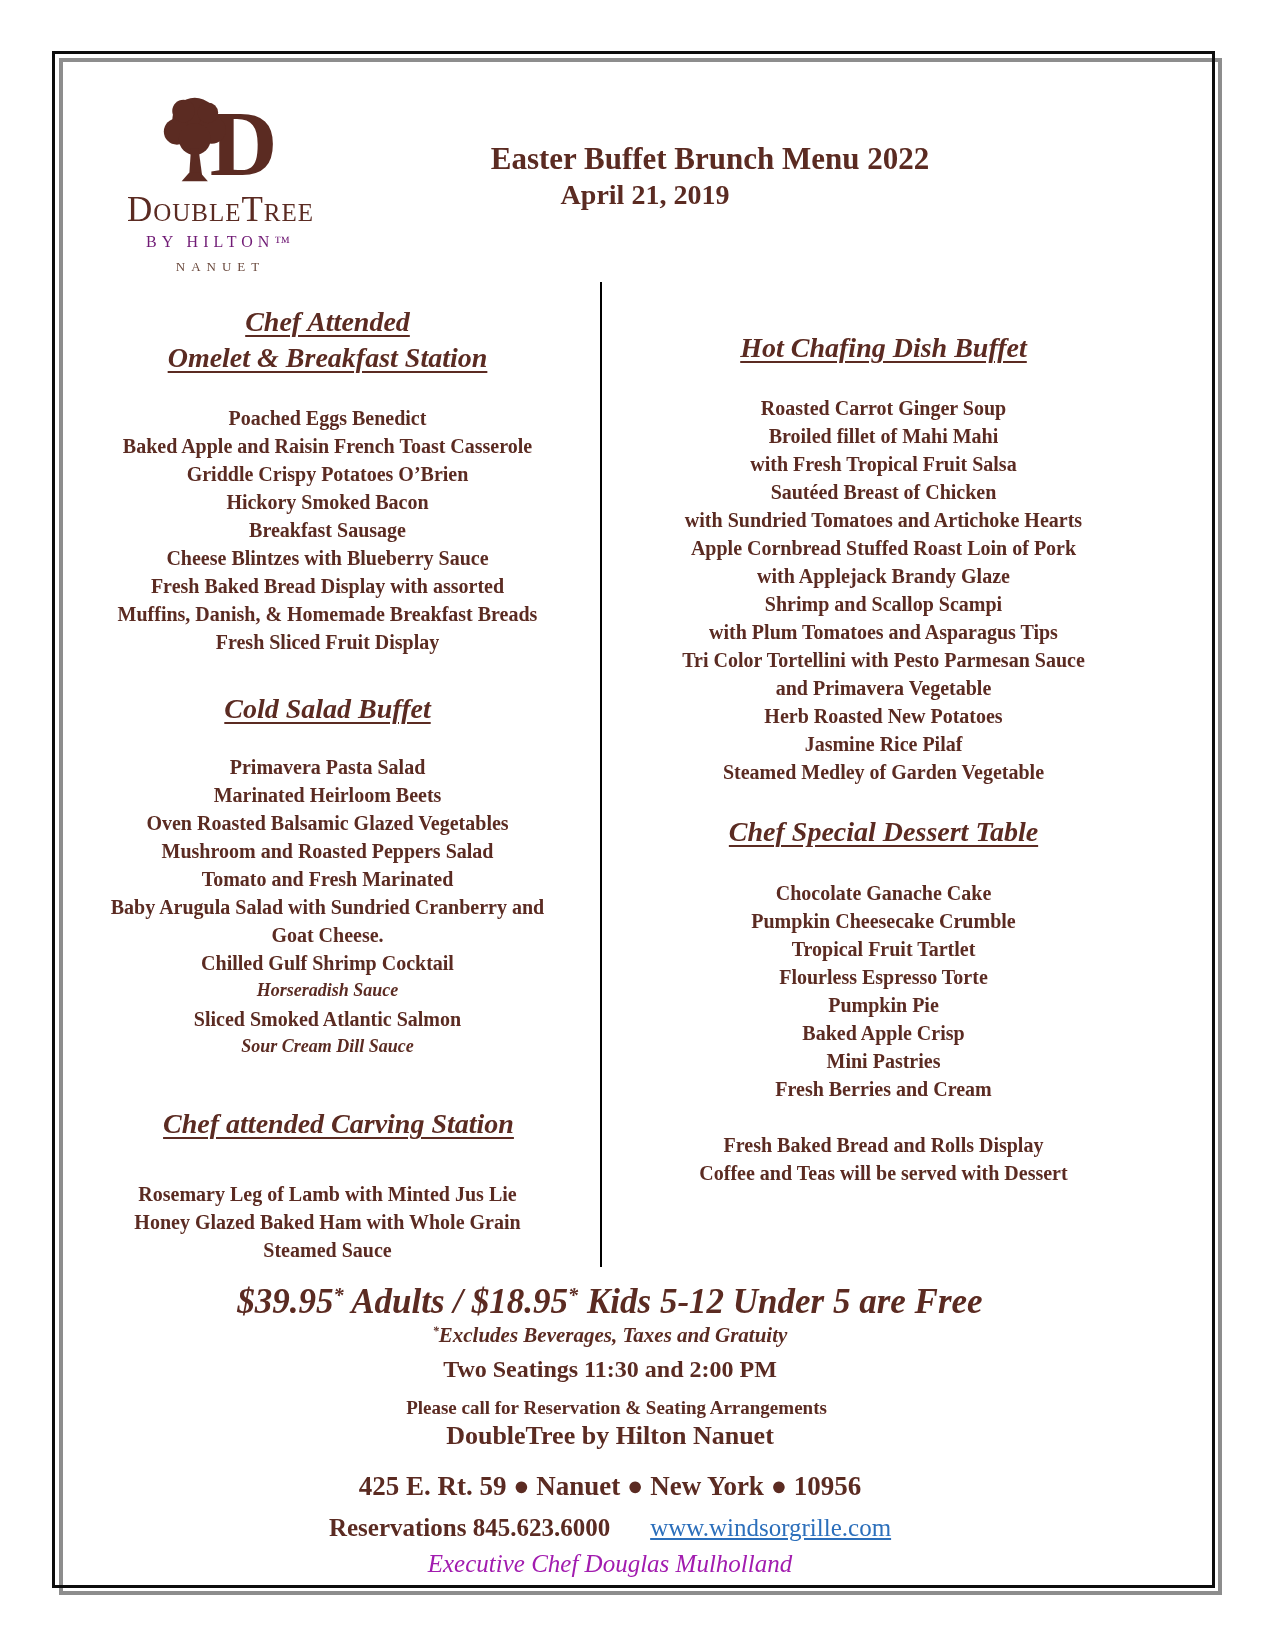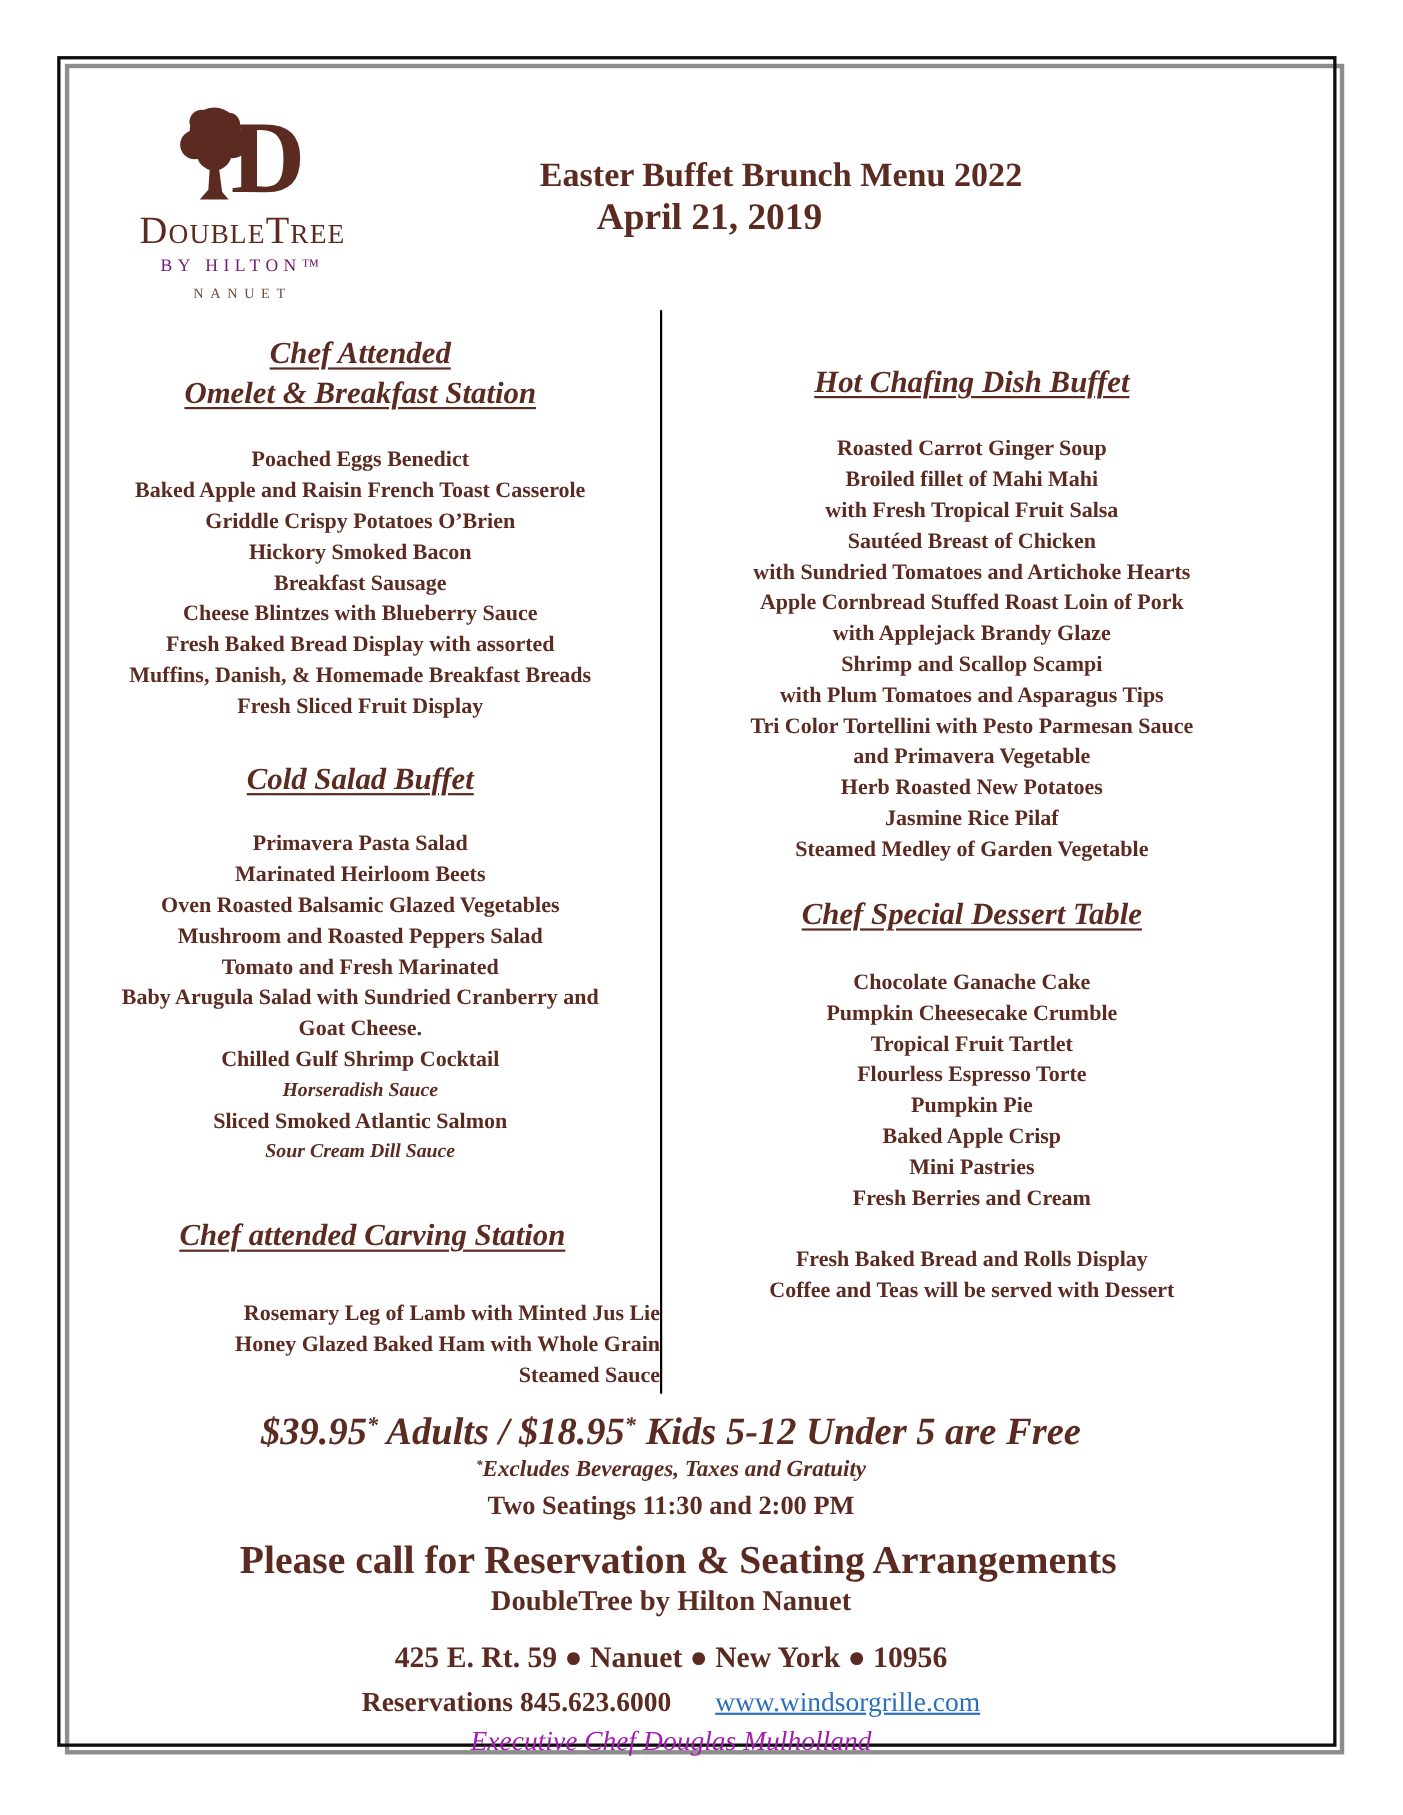--- a/index.html
+++ b/index.html
@@ -20,55 +20,55 @@
   .logo{position:absolute;left:58px;top:36px;width:215px;text-align:center;}
   .logo svg{display:block;margin:0 auto;}
   .brand-word{
     font-variant:small-caps;font-size:35px;letter-spacing:1px;line-height:1.05;
     color:#5b2b22;margin-top:2px;white-space:nowrap;
   }
   .by-hilton{font-size:16px;letter-spacing:5px;margin-top:4px;color:#701a75;white-space:nowrap;}
   .location{font-size:13px;letter-spacing:6px;margin-top:8px;color:#6b4a3e;white-space:nowrap;}
   .title-block{position:absolute;left:390px;top:86px;width:530px;text-align:center;}
   .page-title{font-size:31px;font-weight:bold;line-height:1.2;white-space:nowrap;}
-  .page-date{font-size:34px;font-weight:bold;position:relative;left:-65px;margin-top:2px;}
+  .page-date{font-size:28px;font-weight:bold;position:relative;left:-65px;margin-top:2px;}
   
   .columns{position:absolute;top:246px;left:0;width:100%;display:flex;align-items:flex-start;}
   .col-left{width:545px;text-align:center;}
   .divider{width:2px;background:#000;height:985px;margin-top:-18px;flex:0 0 2px;}
   .col-right{flex:1;padding-right:47px;text-align:center;box-sizing:border-box;}
   .section-heading{
     font-size:28px;font-weight:bold;font-style:italic;line-height:1.3;
     text-decoration:underline;text-underline-offset:4px;text-decoration-thickness:2px;
   }
   .menu-items{font-weight:bold;font-size:20px;line-height:1.4;}
   .menu-item{white-space:normal;}
   .sauce{font-size:18px;font-style:italic;line-height:1.55;}
   
   .l-h1{margin-top:4px;}
   .l-items1{margin-top:27px;}
   .l-h2{margin-top:35px;}
   .l-items2{margin-top:26px;}
   .l-h3{margin-top:45px;padding-left:22px;}
-  .l-items3{margin-top:38px;text-align:right;}
+  .l-items3{margin-top:38px;}
   .r-h1{margin-top:30px;}
   .r-items1{margin-top:28px;}
   .r-h2{margin-top:28px;}
   .r-items2{margin-top:28px;}
   .r-items3{margin-top:28px;}
   
   .footer{
     position:absolute;top:1229px;left:0;width:100%;box-sizing:border-box;
     padding-right:47px;text-align:center;
   }
   .price-line{font-size:35px;font-weight:bold;font-style:italic;line-height:1.1;white-space:nowrap;}
   .sup-ast{font-size:58%;position:relative;top:-0.55em;font-style:italic;}
   .note-line{font-size:21px;font-weight:bold;font-style:italic;margin-top:1px;}
   .seatings-line{font-size:24px;font-weight:bold;margin-top:8px;}
-  .call-line{font-size:36px;font-weight:bold;margin-top:14px;padding-left:13px;}
+  .call-line{font-size:19px;font-weight:bold;margin-top:14px;padding-left:13px;}
   .hotel-line{font-size:26px;font-weight:bold;margin-top:2px;}
   .address-line{font-size:27px;font-weight:bold;margin-top:20px;}
   .res-line{font-size:25px;font-weight:bold;margin-top:12px;}
   .website-link{
     color:#2c6fbb;text-decoration:underline;font-weight:normal;margin-left:40px;cursor:pointer;
   }
   .chef-line{font-size:25px;font-style:italic;font-weight:normal;margin-top:8px;color:#a21caf;}
 </style>
 </head>
 <body>

